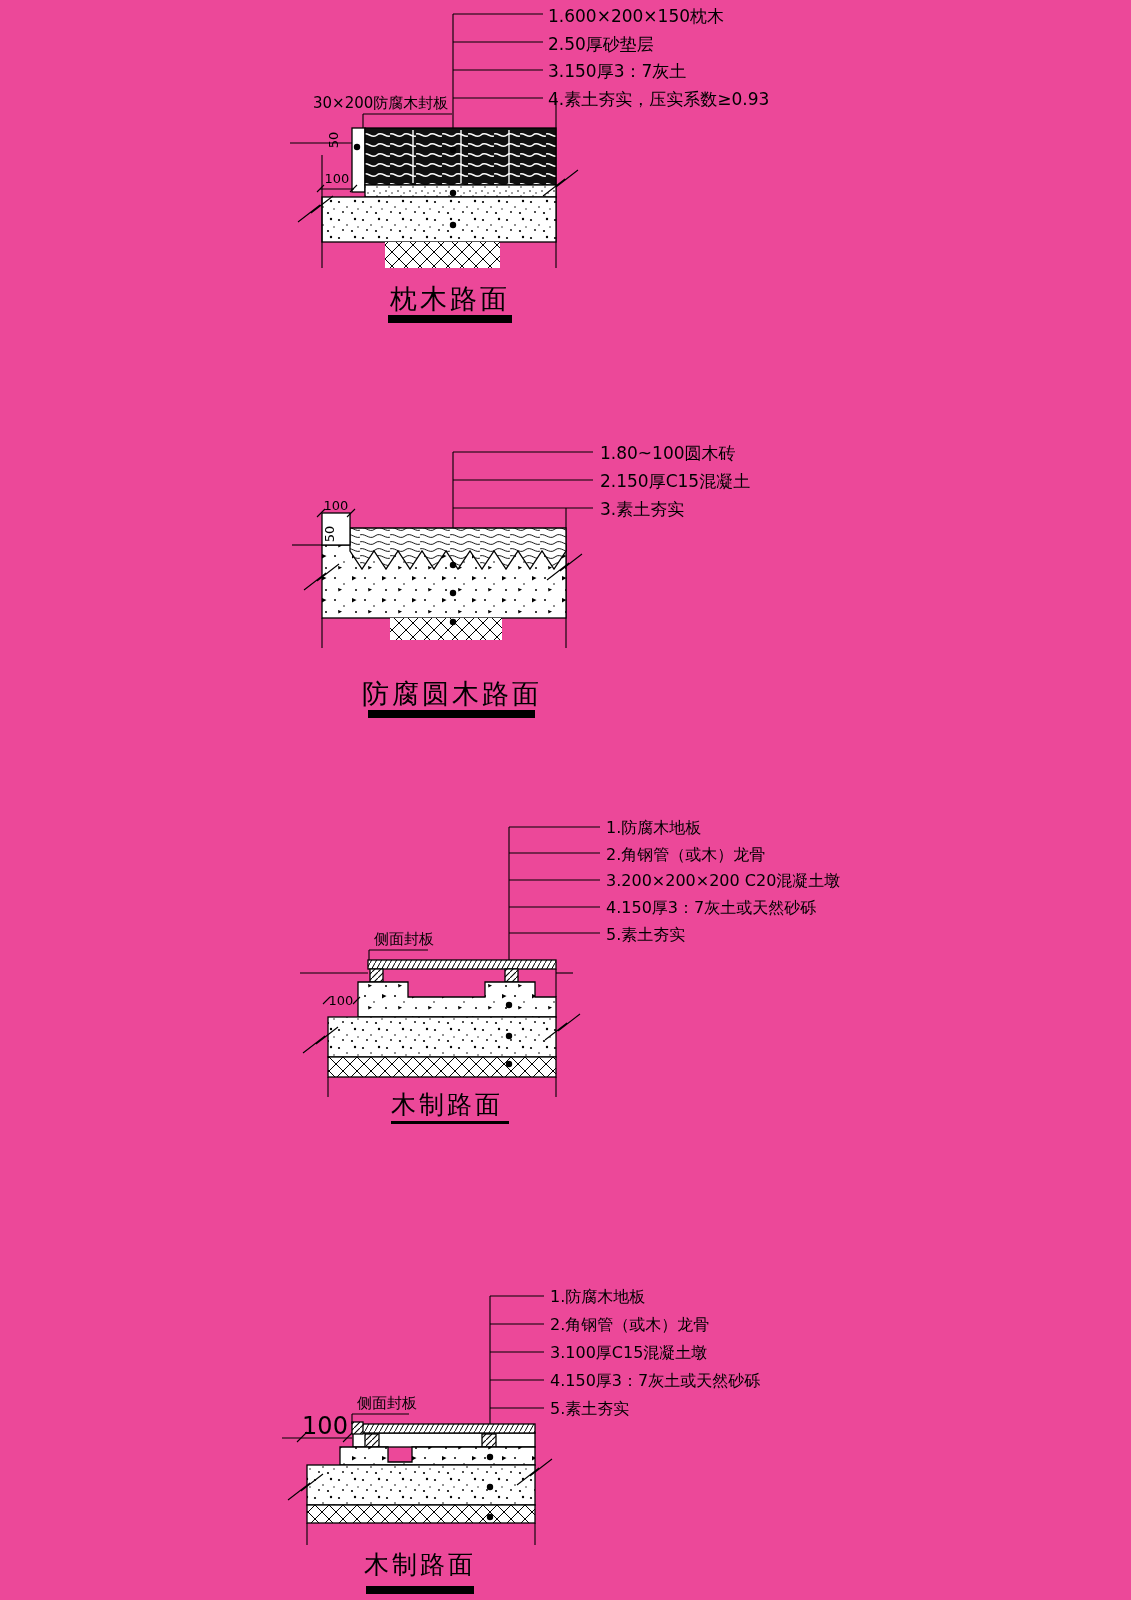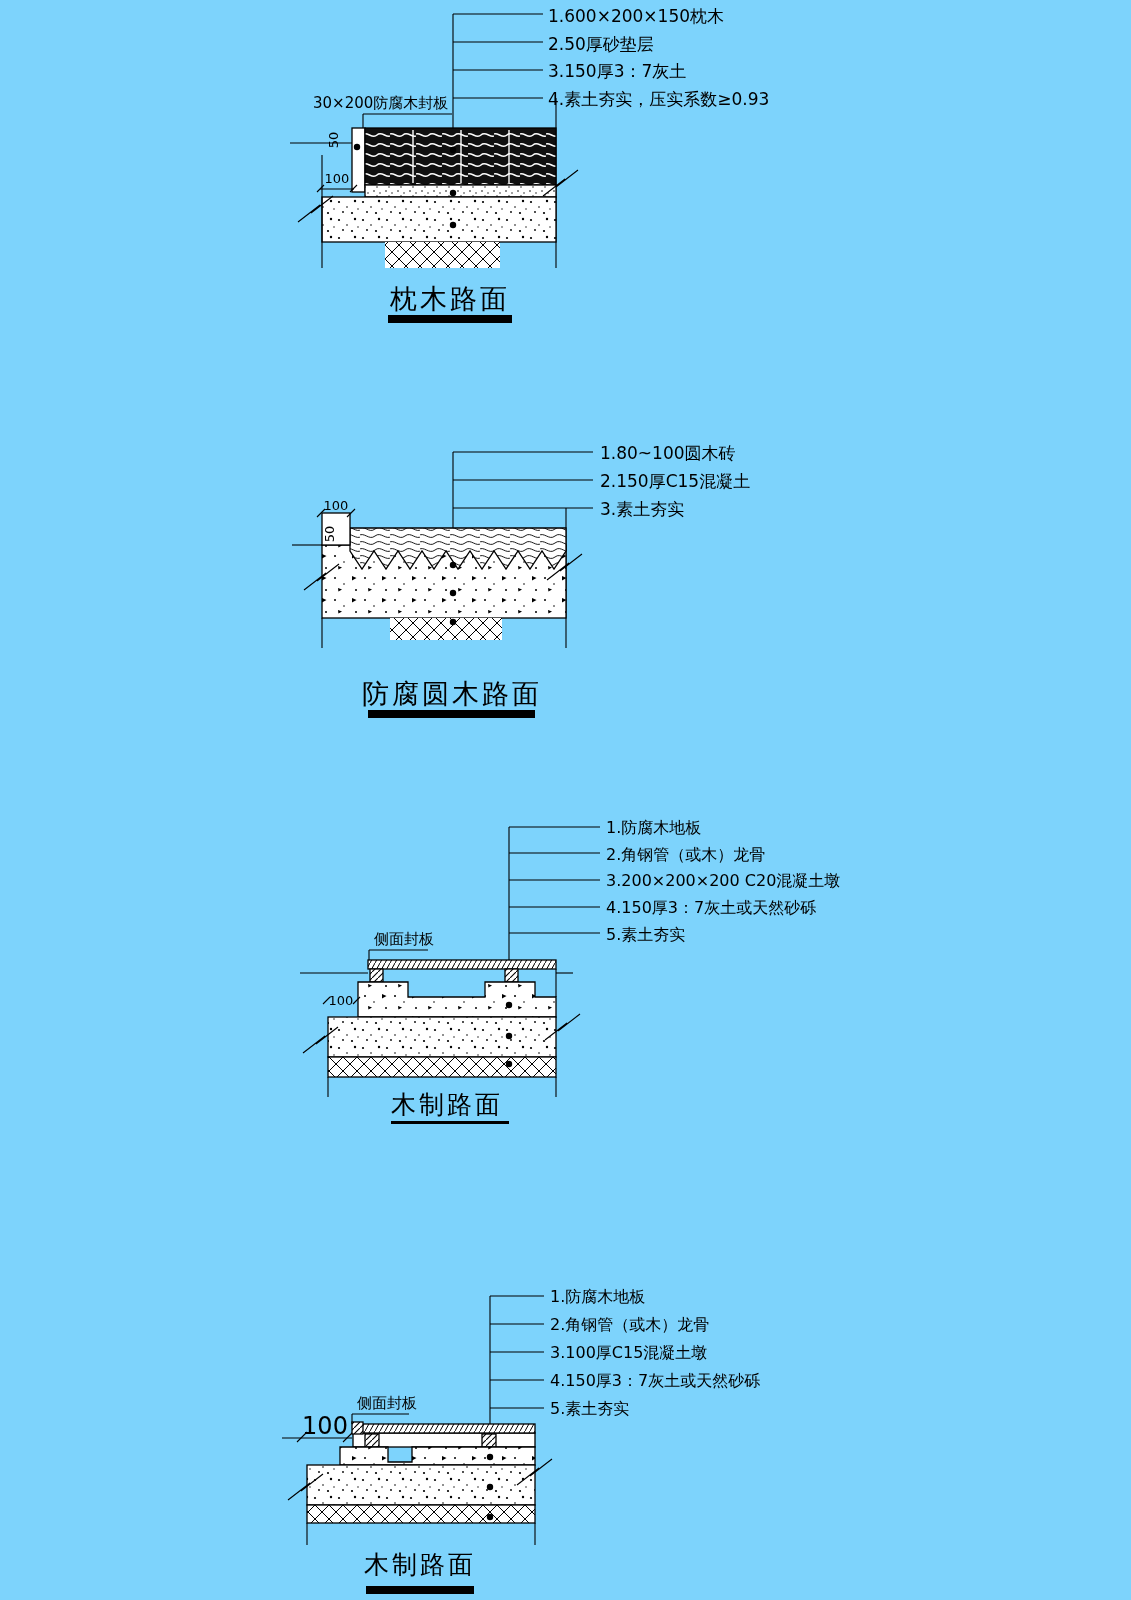--- a/index.html
+++ b/index.html
@@ -1,16 +1,16 @@
 <!DOCTYPE html>
 <html><head>
 <meta charset="utf-8">
 <style>
   html,body{margin:0;padding:0;background:#ffffff;}
-  .sheet{position:relative;width:1131px;height:1600px;background:#7dd3fc;overflow:hidden;}
+  .sheet{position:relative;width:1131px;height:1600px;background:#ec4899;overflow:hidden;}
   svg{position:absolute;left:0;top:0;}
   svg line, svg polyline{stroke:#000;stroke-width:1.1;fill:none;}
   svg .layer{stroke:#000;stroke-width:1.3;}
   svg .wseam{stroke:#fff;stroke-width:1.4;}
   svg circle.node{fill:#000;stroke:none;}
   svg text{font-family:"DejaVu Sans",sans-serif;fill:#000;}
   .co{font-size:17px;}
   .co2{font-size:16px;}
   .lbl{font-size:15px;}
   .dim{font-size:13px;text-anchor:middle;}

